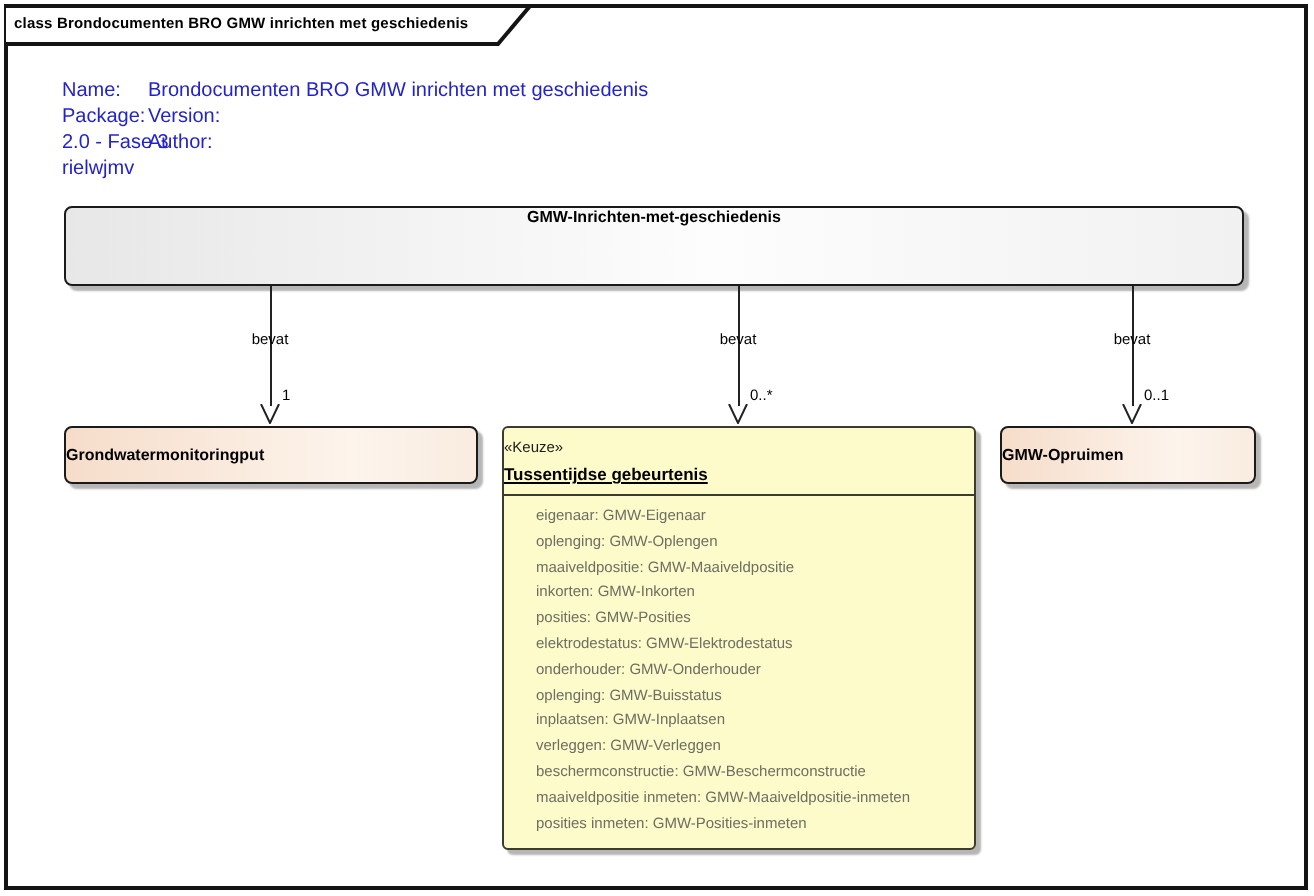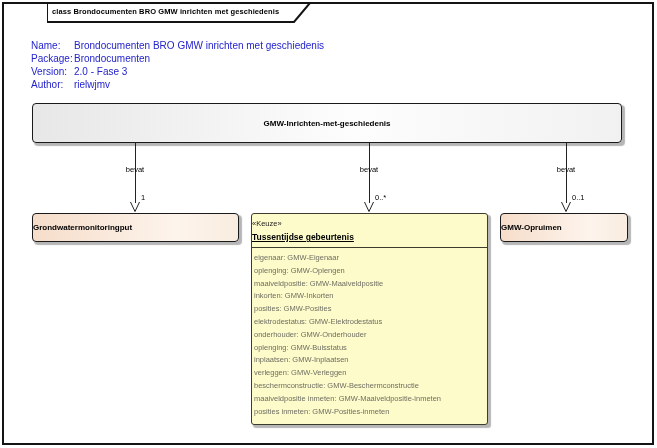--- a/index.html
+++ b/index.html
@@ -4,40 +4,40 @@
 <style>
   html,body{margin:0;padding:0;}
   body{
     width:657px;height:448px;position:relative;background:#ffffff;
     font-family:"Liberation Sans",sans-serif;color:#111;overflow:hidden;
   }
   .frame{
     position:absolute;left:2px;top:2px;width:652px;height:443px;
     border:2px solid #141414;box-sizing:border-box;background:#fff;
   }
-  .tab{position:absolute;left:2px;top:2px;width:266px;height:16px;margin-left:45px;}
+  .tab{position:absolute;left:2px;top:2px;width:266px;height:16px;}
   .tab svg{display:block;}
   .tab-title{
     position:absolute;left:5px;top:5px;font-size:7.5px;font-weight:bold;
     color:#000;white-space:nowrap;letter-spacing:0.1px;
   }
   .meta{
     position:absolute;left:31px;top:42px;font-size:10px;color:#2323cd;
     display:grid;grid-template-columns:43px auto;row-gap:4.6px;line-height:8.4px;
   }
   .meta span{white-space:nowrap;}
 
   .uml-box{
     position:absolute;box-sizing:border-box;border:1.5px solid #1a1a1a;
     border-radius:4px;box-shadow:2.5px 2.5px 1px rgba(110,110,110,0.5);
   }
   .root-class{
     left:32px;top:103px;width:590px;height:40px;
     background:linear-gradient(90deg,#e7e7e7 0%,#fdfdfd 55%,#f1f1f1 100%);
-    display:flex;align-items:center;justify-content:center;
+    display:flex;align-items:flex-start;justify-content:center;
   }
   .root-class .cls-name{font-size:8px;font-weight:bold;color:#000;}
 
   .small-class{
     top:213px;height:29px;
     background:linear-gradient(90deg,#f6ddca 0%,#fdf4ec 70%,#f9ece0 100%);
     display:flex;align-items:center;justify-content:flex-start;
   }
   .small-class .cls-name{font-size:8px;font-weight:bold;color:#000;}
   .left-class{left:32px;width:207px;}
@@ -49,21 +49,21 @@
   }
   .choice-head{
     height:34px;border-bottom:1.5px solid #3c3c2e;text-align:left;
     padding-top:4px;box-sizing:border-box;
   }
   .stereotype{font-size:7.5px;color:#1c1c1c;line-height:12px;}
   .choice-name{
     font-size:8.5px;font-weight:bold;text-decoration:underline;color:#000;
     line-height:14px;
   }
-  .attr-list{padding:4px 4px 0 2px;}
+  .attr-list{padding:4px 4px 0 16px;}
   .attr-row{
     font-size:7.5px;line-height:12.8px;color:#6e6e62;white-space:nowrap;
   }
 
   .assoc-line{position:absolute;width:0;border-left:1px solid #222;top:143px;height:60px;}
   .arrowhead{position:absolute;top:202px;}
   .assoc-label{
     position:absolute;top:165px;width:50px;text-align:center;
     font-size:7.5px;color:#000;background:transparent;
   }
@@ -78,21 +78,20 @@
   <svg width="266" height="21" viewBox="0 0 266 21">
     <polygon points="0,1 263,1 247,20 0,20" fill="#ffffff" stroke="#141414" stroke-width="2"></polygon>
   </svg>
   <div class="tab-title">class Brondocumenten BRO GMW inrichten met geschiedenis</div>
 </div>
 
 <div class="meta">
   <span>Name:</span>
   <span>Brondocumenten BRO GMW inrichten met geschiedenis</span>
   <span>Package:</span>
-  <span>Brondocumenten</span>
   <span>Version:</span>
   <span>2.0 - Fase 3</span>
   <span>Author:</span>
   <span>rielwjmv</span>
 </div>
 
 <div class="uml-box root-class">
   <span class="cls-name">GMW-Inrichten-met-geschiedenis</span>
 </div>
 

